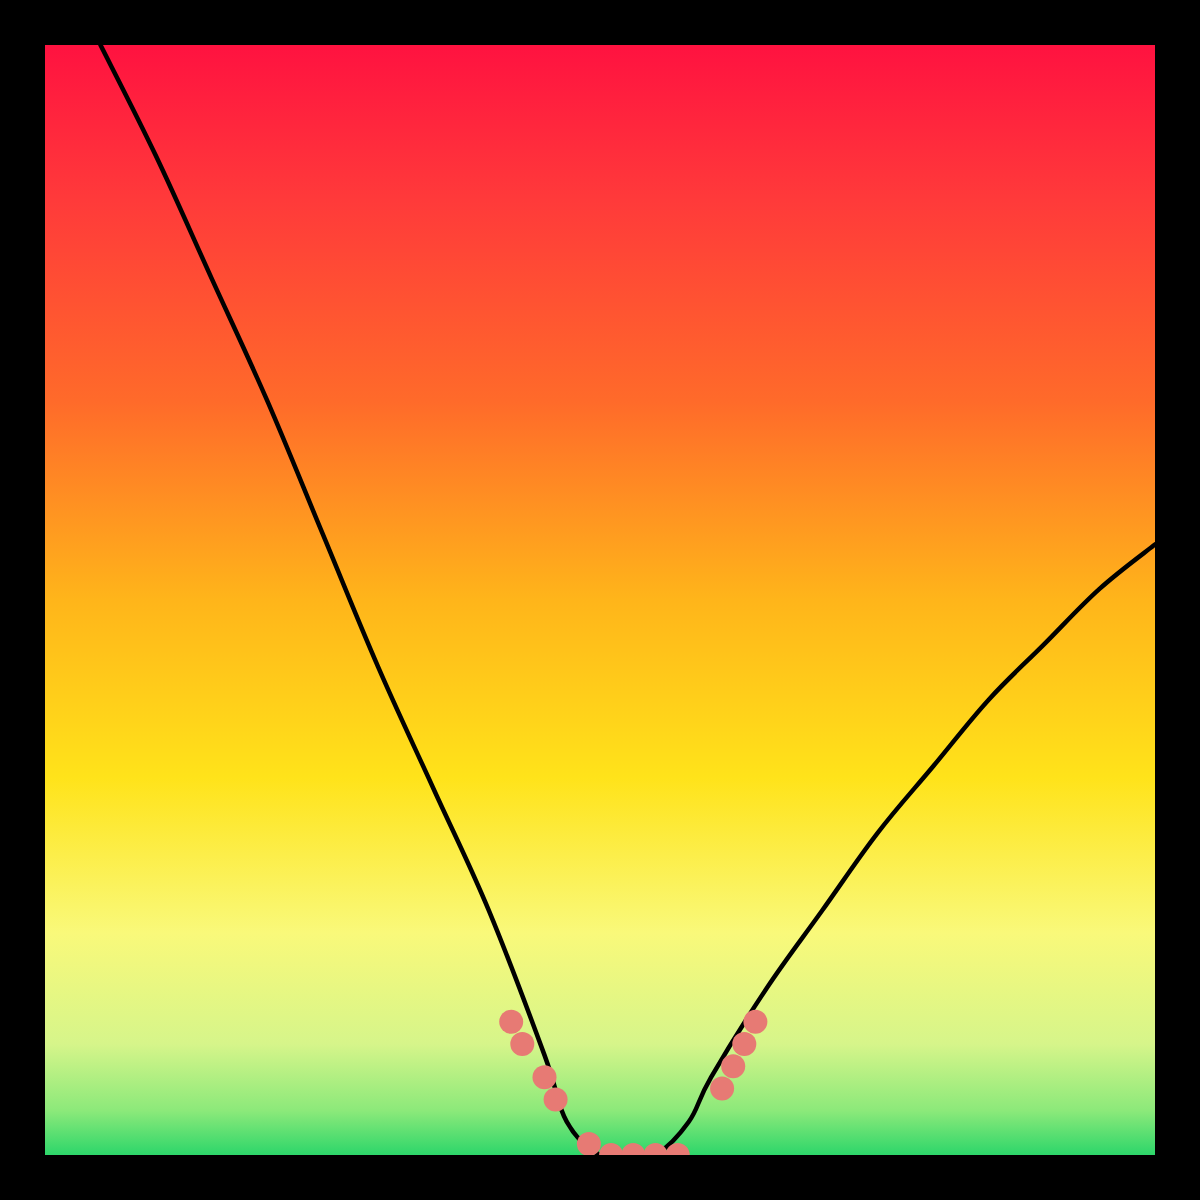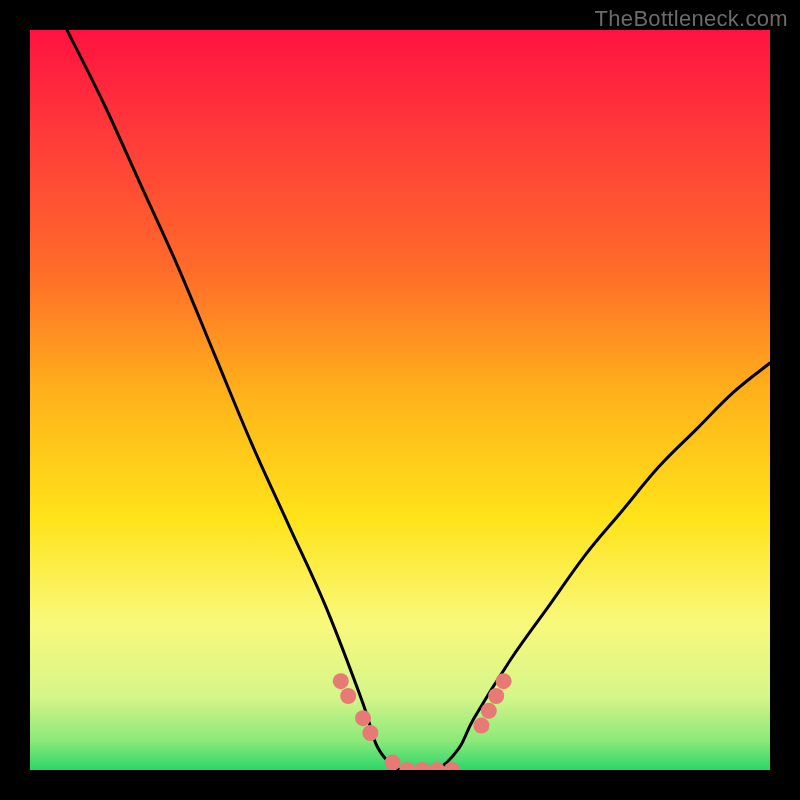--- a/index.html
+++ b/index.html
@@ -81,14 +81,13 @@
           <circle cx="407.00" cy="740.00" r="8" fill="#e77a74"></circle>
           <circle cx="421.80" cy="740.00" r="8" fill="#e77a74"></circle>
           <circle cx="451.40" cy="695.60" r="8" fill="#e77a74"></circle>
           <circle cx="458.80" cy="680.80" r="8" fill="#e77a74"></circle>
           <circle cx="466.20" cy="666.00" r="8" fill="#e77a74"></circle>
           <circle cx="473.60" cy="651.20" r="8" fill="#e77a74"></circle>
         </g>
     </svg>
   </div>
 
-  <div class="watermark">TheBottleneck.com</div>
 </div>
 
 </body></html>

